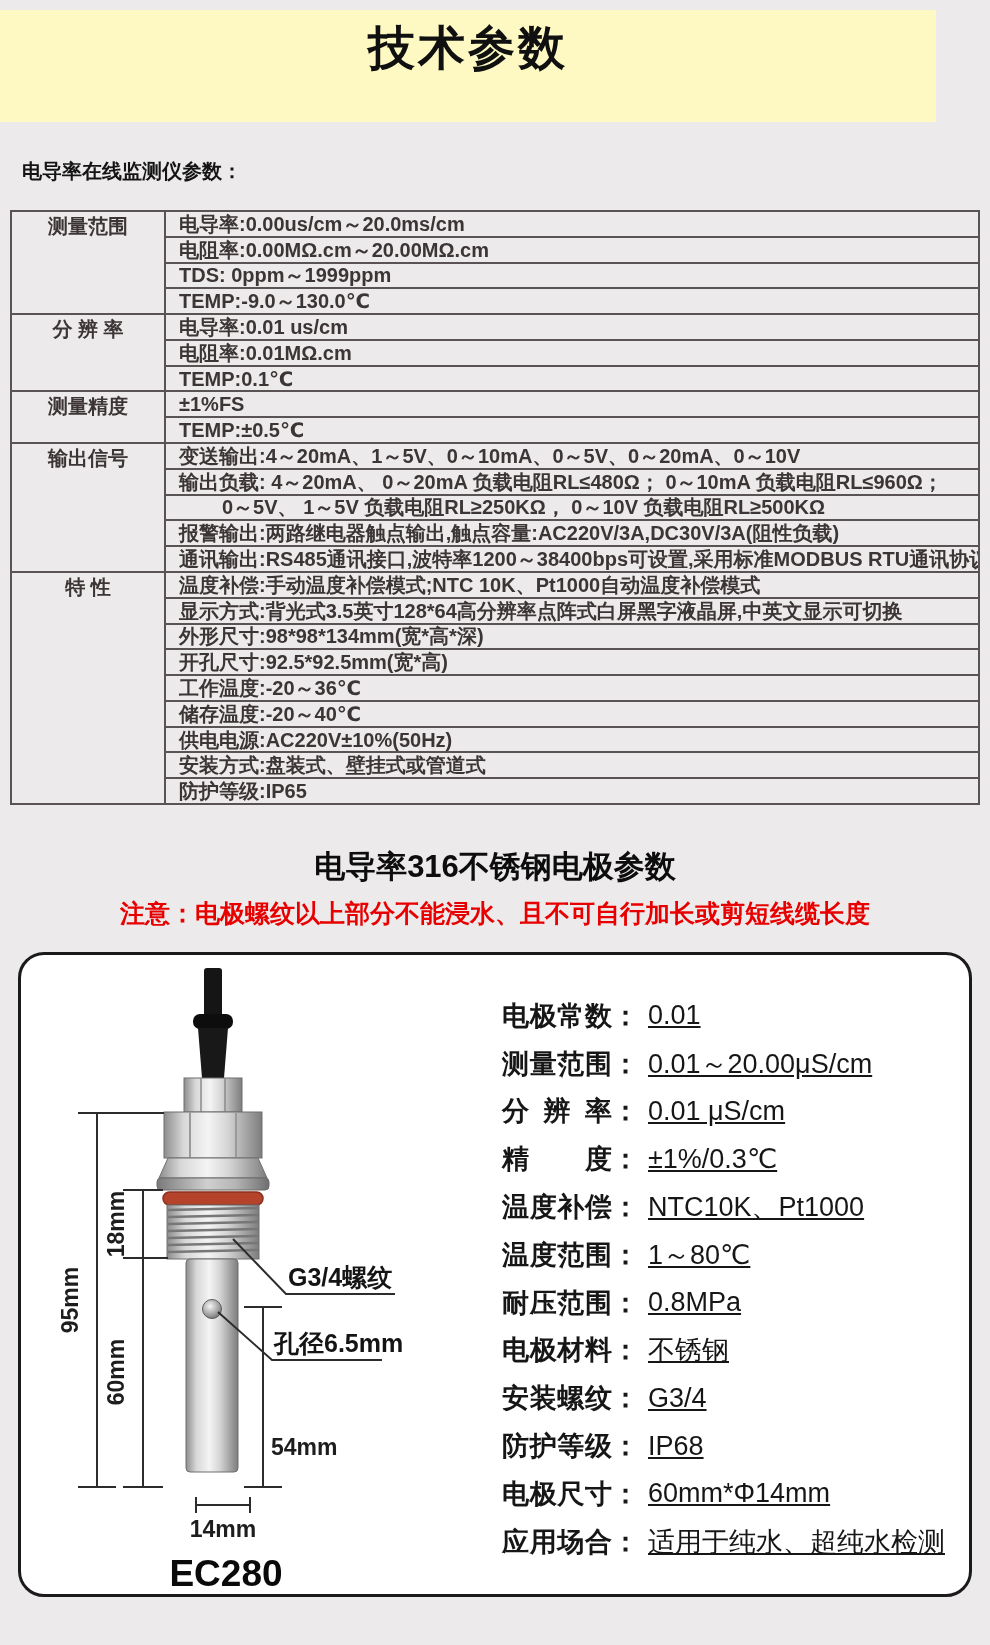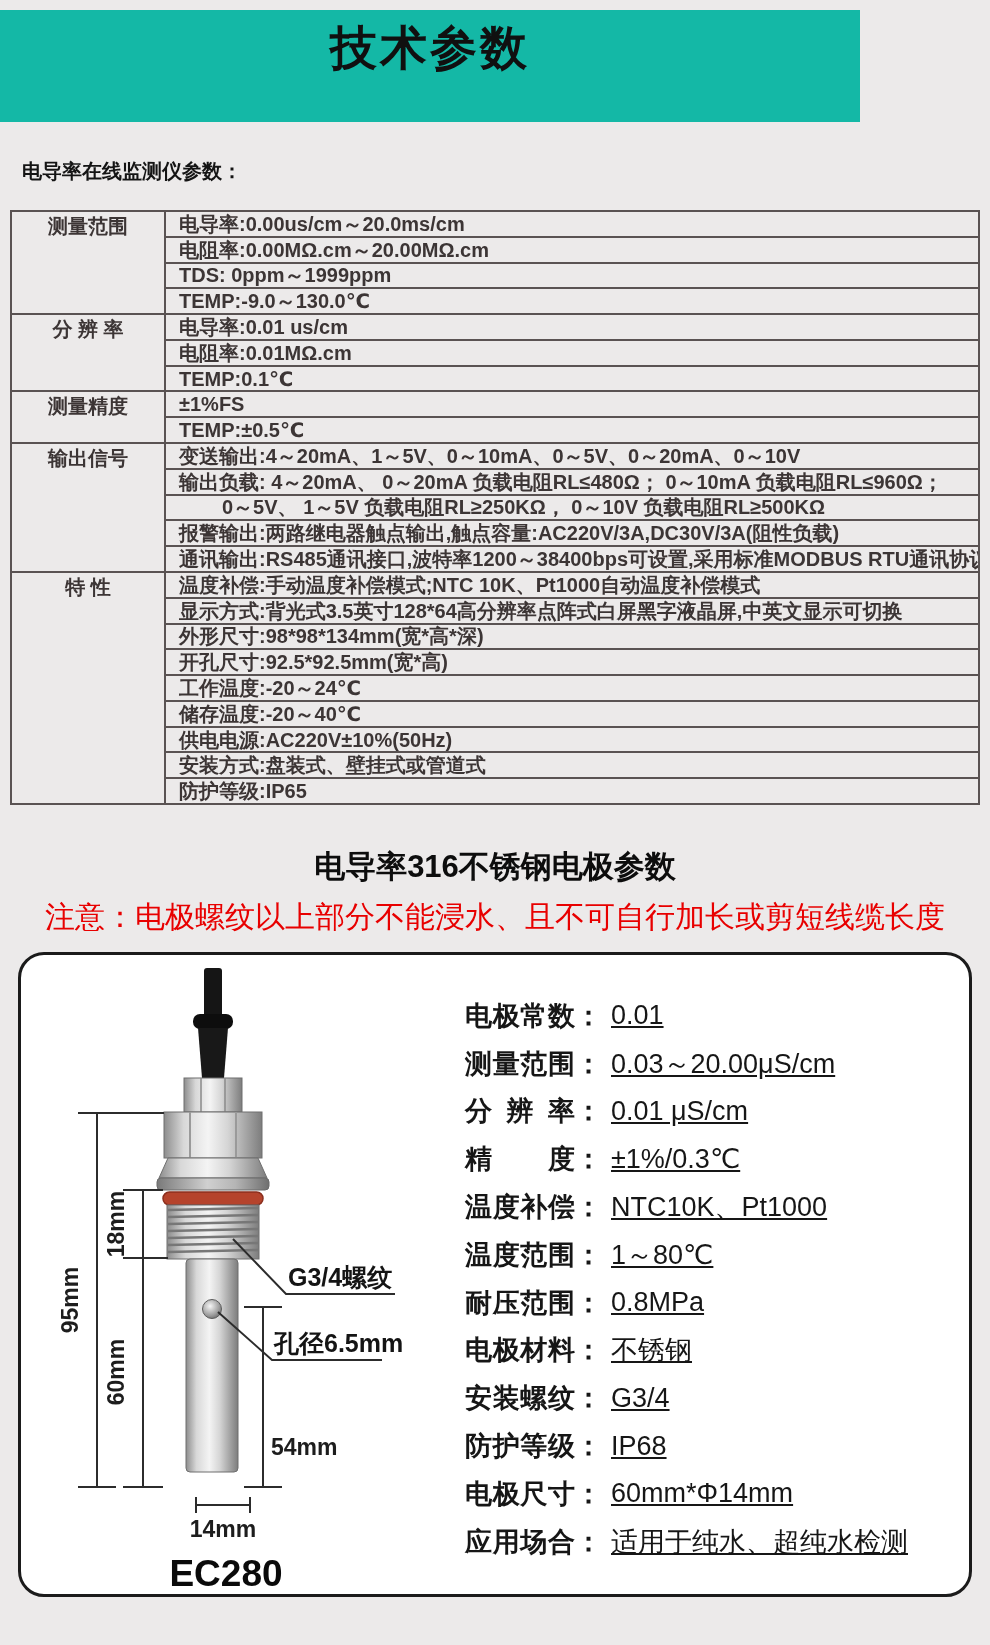--- a/index.html
+++ b/index.html
@@ -3,50 +3,50 @@
 <meta charset="utf-8">
 <style>
   html,body { margin:0; padding:0; background:#ffffff; }
   .page {
     position:relative; width:990px; height:1645px; overflow:hidden;
     background:#eceaea;
     font-family:"Liberation Sans","DejaVu Sans",sans-serif;
     color:#1a1a1a;
   }
   
-  .band { position:absolute; top:10px; left:0; width:860px; height:112px; background:#14b8a6; text-align:center; }
+  .band { position:absolute; top:10px; left:0; width:936px; height:112px; background:#fef9c3; text-align:center; }
   .band-title { padding-top:12px; font-size:47px; font-weight:800; color:#101010; letter-spacing:3px; line-height:1.1; }
   .band-sub { font-size:20px; color:#262626; margin-top:1px; }
 
   
   .meter-heading { position:absolute; top:158px; left:22px; font-size:20px; font-weight:700; color:#141414; }
   table.spec-table {
     position:absolute; top:210px; left:10px; width:970px; height:595px;
     border-collapse:collapse; table-layout:fixed;
   }
   .spec-table th, .spec-table td {
     border:2px solid #5a5353; color:#3c3535; font-size:20px; font-weight:600;
     line-height:1.1;
   }
   .spec-table th { width:150px; text-align:center; vertical-align:top; padding-top:3px; background:transparent; }
   .spec-table td { padding:0 6px 0 13px; white-space:nowrap; overflow:hidden;margin-left:41px; }
   .spec-table td.indent { padding-left:56px; }
 
   
   .sec2-title { position:absolute; top:846px; left:0; width:990px; text-align:center; font-size:31px; font-weight:800; color:#0d0d0d; }
-  .warning { position:absolute; top:897px; left:0; width:990px; text-align:center; font-size:30px; font-weight:400; color:#e80000; }
+  .warning { position:absolute; top:897px; left:0; width:990px; text-align:center; font-size:25px; font-weight:700; color:#e80000; }
 
   .card {
     position:absolute; top:952px; left:18px; width:948px; height:639px;
     background:#ffffff; border:3px solid #1b1b1b; border-radius:26px;
   }
   .diagram { position:absolute; left:-3px; top:-3px; }
 
   .specs { position:absolute; left:444px; top:37px; width:495px; }
-  .spec-row { display:flex; align-items:center; height:47.8px; font-size:27px; color:#161616; }
+  .spec-row { display:flex; align-items:center; height:47.8px; font-size:27px; color:#161616;margin-left:37px; }
   .spec-label { display:inline-block; width:110px; text-align:justify; text-align-last:justify; font-weight:600; }
   .spec-colon { font-weight:600; }
   .spec-value { margin-left:9px; font-weight:500; white-space:nowrap;text-decoration:underline; }
 
   
   .dim-text { font-family:"Liberation Sans","DejaVu Sans",sans-serif; font-size:23px; font-weight:600; fill:#1d1d1d; }
   .callout-text { font-family:"Liberation Sans","DejaVu Sans",sans-serif; font-size:25px; font-weight:600; fill:#141414; }
   .model-text { font-family:"Liberation Sans","DejaVu Sans",sans-serif; font-size:37px; font-weight:800; fill:#0a0a0a; }
 </style>
 </head>
@@ -119,21 +119,21 @@
       <tr>
           <td>显示方式:背光式3.5英寸128*64高分辨率点阵式白屏黑字液晶屏,中英文显示可切换</td>
         </tr>
       <tr>
           <td>外形尺寸:98*98*134mm(宽*高*深)</td>
         </tr>
       <tr>
           <td>开孔尺寸:92.5*92.5mm(宽*高)</td>
         </tr>
       <tr>
-          <td>工作温度:-20～24℃</td>
+          <td>工作温度:-20～36℃</td>
         </tr>
       <tr>
           <td>储存温度:-20～40℃</td>
         </tr>
       <tr>
           <td>供电电源:AC220V±10%(50Hz)</td>
         </tr>
       <tr>
           <td>安装方式:盘装式、壁挂式或管道式</td>
         </tr>
@@ -243,21 +243,21 @@
 
     <div class="specs">
       <div class="spec-row">
           <span class="spec-label">电极常数</span>
           <span class="spec-colon">：</span>
           <span class="spec-value">0.01</span>
         </div>
       <div class="spec-row">
           <span class="spec-label">测量范围</span>
           <span class="spec-colon">：</span>
-          <span class="spec-value">0.03～20.00μS/cm</span>
+          <span class="spec-value">0.01～20.00μS/cm</span>
         </div>
       <div class="spec-row">
           <span class="spec-label">分辨率</span>
           <span class="spec-colon">：</span>
           <span class="spec-value">0.01 μS/cm</span>
         </div>
       <div class="spec-row">
           <span class="spec-label">精度</span>
           <span class="spec-colon">：</span>
           <span class="spec-value">±1%/0.3℃</span>

